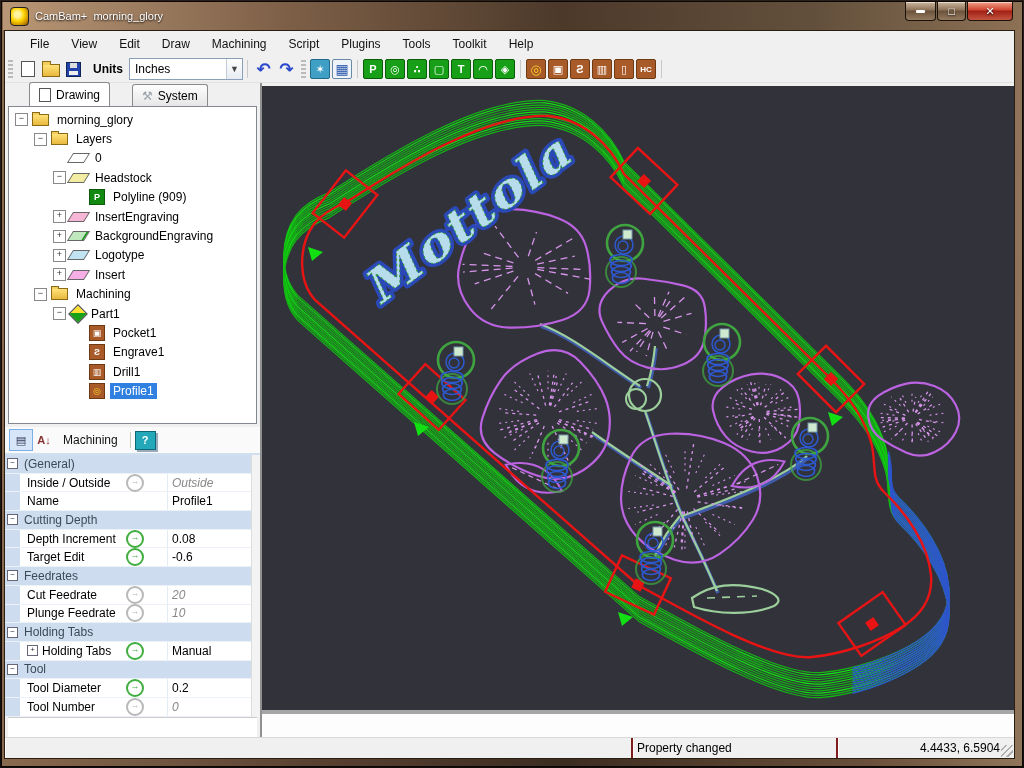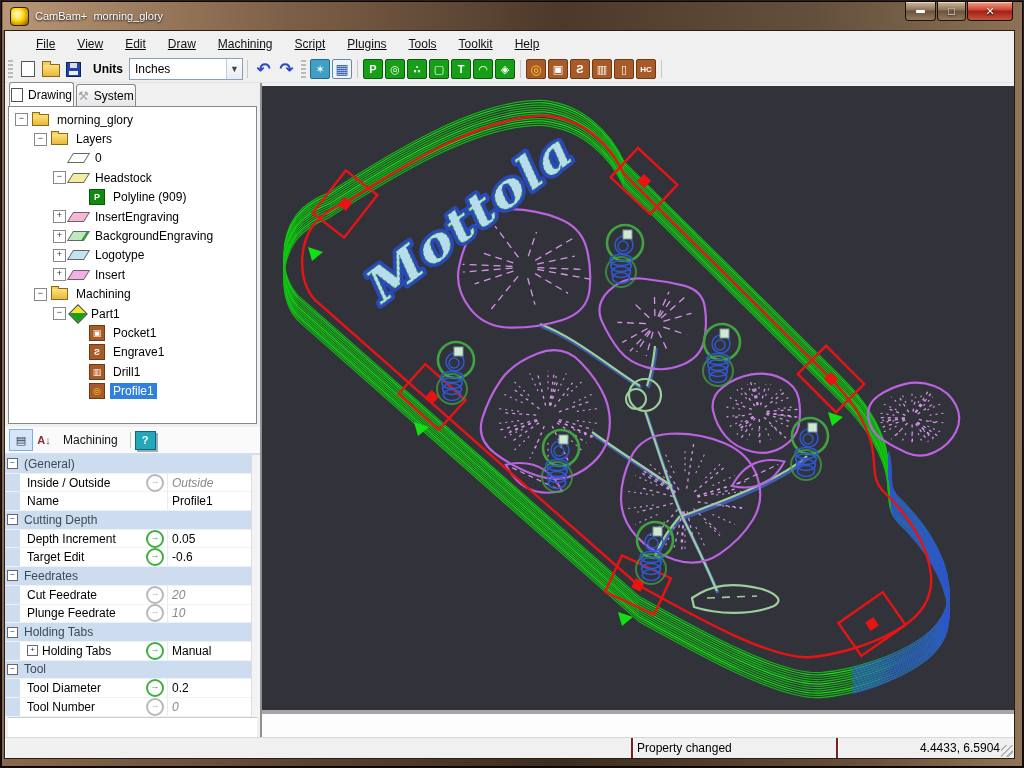--- a/index.html
+++ b/index.html
@@ -18,21 +18,21 @@
   .wbtn{height:18px;border:1px solid #1c120a;border-top:none;border-radius:0 0 4px 4px;
     background:linear-gradient(#cdb79d,#8d7257 45%,#6b523c 50%,#937a5e);display:flex;align-items:center;justify-content:center;
     color:#fff;font-size:11px;margin-left:1px;box-shadow:inset 0 1px 0 rgba(255,255,255,.5);}
   .wbtn.min{width:29px}.wbtn.max{width:27px}
   .wbtn.close{width:44px;background:linear-gradient(#f0a088,#cf4330 45%,#a02015 50%,#c4553f);font-weight:bold;}
   .minbar{display:block;width:9px;height:3px;background:#fff;border-radius:1px;}
   
   #client{position:absolute;left:4px;top:30px;right:9px;bottom:9px;background:#f0f0f0;
     border:1px solid #2a1d12;display:flex;flex-direction:column;}
   
-  #menubar{height:25px;display:flex;align-items:center;padding-left:20px;background:#f0f0f0;text-decoration:underline;}
+  #menubar{height:25px;display:flex;align-items:center;padding-left:14px;background:#f0f0f0;}
   .menu-item{padding:4px 11px;color:#111;}
   
   #toolbar{height:26px;display:flex;align-items:center;background:#f0f0f0;border-bottom:1px solid #e2e2e2;}
   .tgrip{width:5px;height:18px;margin:0 3px;background:repeating-linear-gradient(180deg,#bbb 0 2px,#f0f0f0 2px 4px);}
   .tsep{width:1px;height:18px;background:#c9c9c9;margin:0 4px;}
   .tbtn{width:21px;height:20px;display:flex;align-items:center;justify-content:center;margin:0 1px;}
   .icon-page{width:12px;height:14px;background:#fff;border:1px solid #555;}
   .icon-folder{width:16px;height:11px;background:linear-gradient(#ffe27a,#e8b83c);border:1px solid #8a6a14;position:relative;margin-top:3px;}
   .icon-folder:before{content:"";position:absolute;left:-1px;top:-4px;width:7px;height:3px;background:#f2cd5c;border:1px solid #8a6a14;border-bottom:none;}
   .icon-floppy{width:13px;height:13px;background:#2244aa;border:1px solid #112255;position:relative;}
@@ -48,22 +48,22 @@
   .sq-teal{background:#3f9fc4;border:1px solid #1e6a88;}
   .sq-grid{background:#eef4fa;border:1px solid #6888a8;color:#2a55aa;font-size:14px;}
   .sq-green{background:#17a017;border:1px solid #0a5c0a;}
   .sq-brown{background:#a85a28;border:1px solid #6e3a12;color:#fff;}
   .sq-brown.prof{color:#ffd22a;font-size:13px;}
   .sq-brown.hc{font-size:8px;letter-spacing:0;}
   
   #main{flex:1;display:flex;min-height:0;}
   #leftcol{width:256px;display:flex;flex-direction:column;background:#f0f0f0;}
   #tabsrow{height:23px;display:flex;align-items:flex-end;padding-left:4px;}
-  .ptab{height:21px;display:flex;align-items:center;padding:0 1px;border:1px solid #8a8a8a;border-bottom:none;
-    border-radius:3px 3px 0 0;background:linear-gradient(#fdfdfd,#e6e6e6);margin-right:2px;}
+  .ptab{height:21px;display:flex;align-items:center;padding:0 9px;border:1px solid #8a8a8a;border-bottom:none;
+    border-radius:3px 3px 0 0;background:linear-gradient(#fdfdfd,#e6e6e6);margin-right:2px;margin-left:20px;}
   .ptab.active{background:#fff;height:23px;position:relative;z-index:2;}
   .ptab .ticon{margin-right:5px;}
   .wrench{color:#9aa2ac;font-size:12px;}
   #treebox{height:313px;margin:0 3px 0 3px;background:#fff;border:1px solid #828790;overflow:hidden;padding-top:3px;}
   .trow{height:19.4px;display:flex;align-items:center;white-space:nowrap;}
   .exp{width:11px;height:11px;border:1px solid #888;background:#fff;color:#333;font-size:9px;line-height:9px;
     text-align:center;margin-right:4px;flex:0 0 11px;}
   .exp.none{visibility:hidden;}
   .tic{margin-right:5px;flex:0 0 auto;}
   .ic-folder{width:15px;height:10px;background:linear-gradient(#ffe27a,#e8b83c);border:1px solid #8a6a14;position:relative;}
@@ -84,21 +84,21 @@
   .prow{height:17.7px;display:flex;align-items:center;border-bottom:1px solid #edf2f8;}
   .prow .gutter{width:15px;align-self:stretch;background:#cddcee;display:flex;align-items:center;justify-content:center;}
   .prow.section{background:#cddcee;color:#3c4a5a;}
   .prow.section .slabel{padding-left:4px;}
   .minusbox{width:9px;height:9px;border:1px solid #667;background:#fff;font-size:8px;line-height:7px;text-align:center;color:#334;}
   .plabel{flex:1;padding-left:7px;color:#000;display:flex;align-items:center;}
   .plusbox{width:9px;height:9px;border:1px solid #667;background:#fff;font-size:8px;line-height:7px;text-align:center;color:#334;margin-right:4px;}
   .vicon{width:14px;height:14px;border-radius:50%;border:2px solid #3fae3f;color:#3fae3f;font-size:9px;line-height:10px;text-align:center;margin-right:3px;flex:0 0 14px;font-weight:bold;}
   .vicon.gray{border-color:#b8b8b8;color:#b8b8b8;}
   .vicon.none{visibility:hidden;}
-  .pvalue{width:88px;border-left:1px solid #e4ecf4;align-self:stretch;display:flex;align-items:center;padding-left:4px;color:#000;}
+  .pvalue{width:88px;border-left:1px solid #e4ecf4;align-self:stretch;display:flex;align-items:center;padding-left:4px;color:#000;margin-left:20px;}
   .pvalue.default{color:#888;font-style:italic;}
   #pg-scroll{position:absolute;right:0;top:0;bottom:0;width:8px;background:#f3f3f3;border-left:1px solid #ddd;}
   #leftfill{flex:1;background:#fff;margin:0 3px;border-top:1px solid #ccc;}
   
   #canvascol{flex:1;display:flex;flex-direction:column;background:#f0f0f0;border-left:2px solid #909090;}
   #viewport{margin-top:3px;width:752px;height:624px;background:#32323b;}
   #canvas-gray{height:4px;background:#a6a6a6;}
   #canvas-white{flex:1;background:#fdfdfd;}
   
   #statusbar{height:20px;background:#f0f0f0;border-top:1px solid #d8d8d8;display:flex;align-items:stretch;font-size:12px;}
@@ -308,21 +308,21 @@
           <div class="prow section">
             <span class="gutter">
                 <span class="minusbox">−</span>
               </span>
             <span class="slabel">Cutting Depth</span>
           </div>
           <div class="prow">
             <span class="gutter"></span>
             <span class="plabel">Depth Increment</span>
             <span class="vicon">→</span>
-            <span class="pvalue">0.05</span>
+            <span class="pvalue">0.08</span>
           </div>
           <div class="prow">
             <span class="gutter"></span>
             <span class="plabel">Target Edit</span>
             <span class="vicon">→</span>
             <span class="pvalue">-0.6</span>
           </div>
           <div class="prow section">
             <span class="gutter">
                 <span class="minusbox">−</span>

